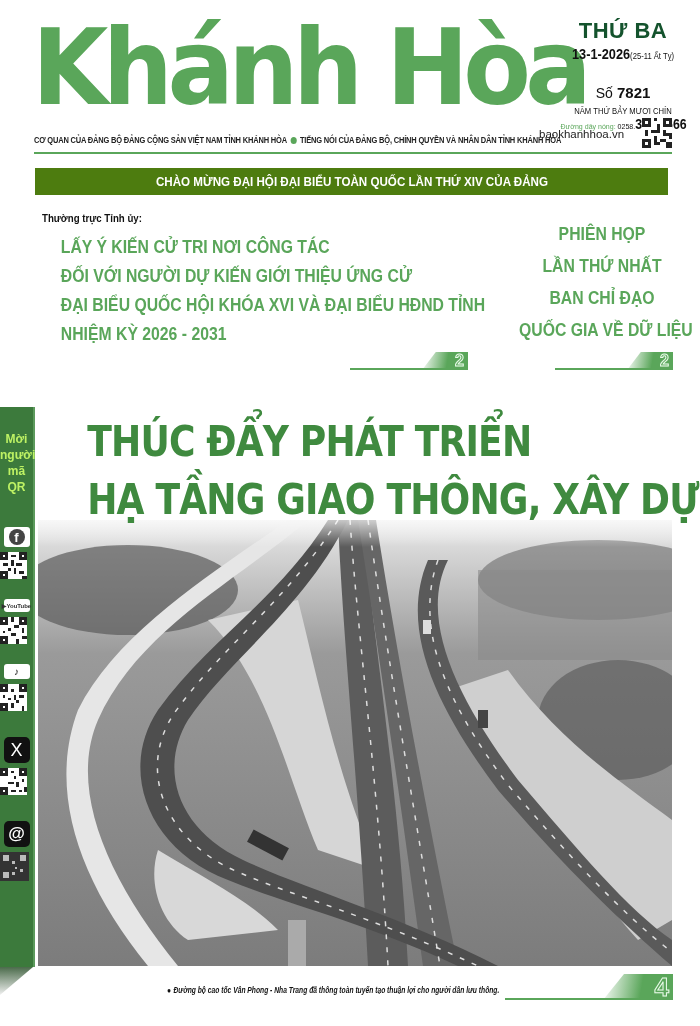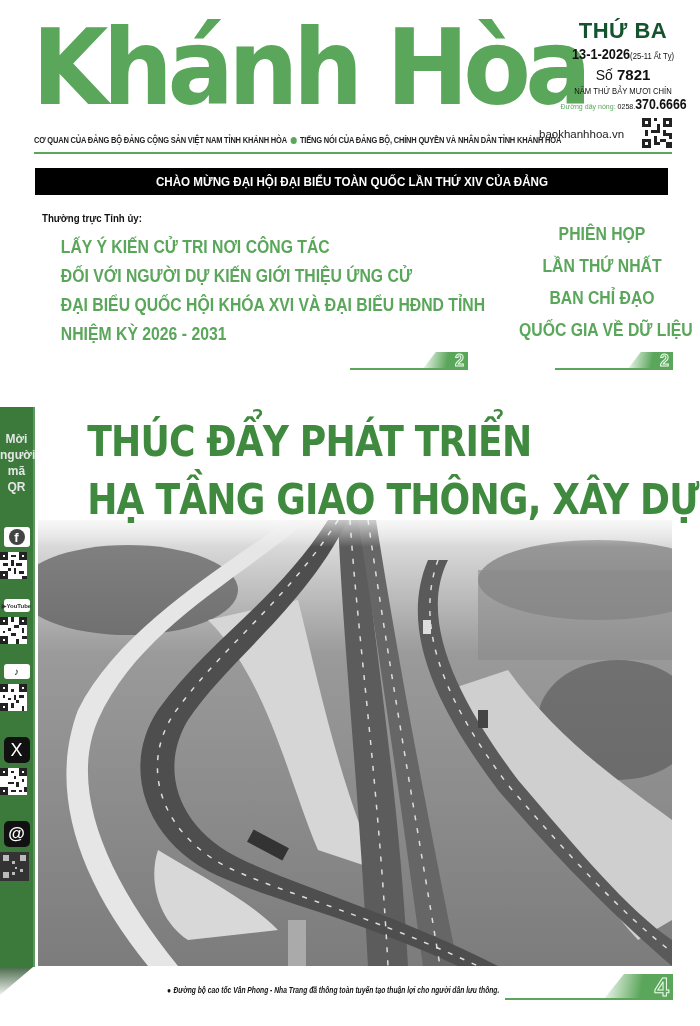--- a/index.html
+++ b/index.html
@@ -16,31 +16,31 @@
   .tagline .dot { display:inline-block; width:7px; height:7px; border-radius:50%; background:#5aa65a;
                   margin:0 4px; vertical-align:-1px; }
   .rule { position:absolute; left:34px; right:28px; top:152px; height:2px; background:#5aa65a; }
   
   .info { position:absolute; left:552px; top:20px; width:142px; text-align:center; }
   .info .weekday { font-family:"Liberation Sans", sans-serif; font-weight:bold; font-size:22px;
                    color:#14532d; line-height:22px; letter-spacing:0.5px; }
   .info .date { font-weight:bold; font-size:15px; line-height:18px; margin-top:3px; white-space:nowrap;
                 transform:scaleX(0.85); }
   .info .date small { font-size:9px; font-weight:normal; }
-  .info .issue { font-size:15px; line-height:19px; font-weight:bold; }
+  .info .issue { font-size:15px; line-height:24px; font-weight:bold;margin-top:16px; }
   .info .issue span.lbl { font-weight:normal; font-size:14px; }
   .info .year { font-size:9px; line-height:12px; white-space:nowrap; transform:scaleX(0.85); }
   .info .hotline { font-size:8px; white-space:nowrap; line-height:14px; transform:scaleX(0.88);
                    transform-origin:center; }
   .info .hotline .hl { color:#5aa65a; }
   .info .hotline b { font-size:14px; }
   .web { position:absolute; left:539px; top:128px; font-size:11.5px; color:#222; }
   .qr-top { position:absolute; left:642px; top:118px; width:30px; height:30px; }
   
-  .banner { position:absolute; left:35px; top:168px; width:633px; height:27px; background:#000000;
+  .banner { position:absolute; left:35px; top:168px; width:633px; height:27px; background:#4d7c0f;
             color:#fff; font-weight:bold; font-size:13.5px; text-align:center; line-height:27px;
             letter-spacing:0; }
   .banner span { display:inline-block; transform:scaleX(0.86); }
   
   .kicker { position:absolute; left:42px; top:212px; font-size:11px; font-weight:bold;
             transform:scaleX(0.88); transform-origin:left top; white-space:nowrap; }
   .story1 { position:absolute; left:20px; top:232px; width:480px; text-align:left; }
   .story1 div, .story2 div { font-weight:bold; color:#5aa65a; font-size:19px; line-height:29px;
             white-space:nowrap; transform:scaleX(0.83); }
   .story2 { position:absolute; left:502px; top:218px; width:200px; text-align:center; }
@@ -52,21 +52,21 @@
                   background:linear-gradient(100deg, rgba(90,166,90,0) 0%, #5aa65a 55%);
                   clip-path:polygon(30% 0,100% 0,100% 100%,0 100%); }
   .pageref .num { position:absolute; right:4px; bottom:0; font-weight:bold; font-size:16px;
                   line-height:18px; color:#5aa65a; -webkit-text-stroke:1px #eafbea; }
   
   .side { position:absolute; left:0; top:407px; width:33px; height:560px; background:#3c7a3c;
           border-right:2px solid #5c9a5c; }
   .side .fold { position:absolute; left:0; top:560px; width:33px; height:28px;
                 background:linear-gradient(180deg,#4b6b4b,#f0f0f0);
                 clip-path:polygon(0 0,100% 0,0 100%); }
-  .side .cta { color:#e5e5e5; font-weight:bold; font-size:12px; text-align:center; line-height:16px;
+  .side .cta { color:#bef264; font-weight:bold; font-size:12px; text-align:center; line-height:16px;
                margin-top:24px; }
   .side .ic { width:26px; height:20px; margin:0 auto; border-radius:3px; background:#fff;
               display:flex; align-items:center; justify-content:center; font-weight:bold; }
   .side .qr { width:27px; height:27px; margin:5px auto 0; }
   .side .grp { margin-top:16px; }
   .side .grp.first { margin-top:32px; }
   
   .photo { position:absolute; left:38px; top:520px; width:634px; height:446px; background:#8c8c8c;
            overflow:hidden; }
   .headline { position:absolute; left:36px; top:412px; width:640px; }

